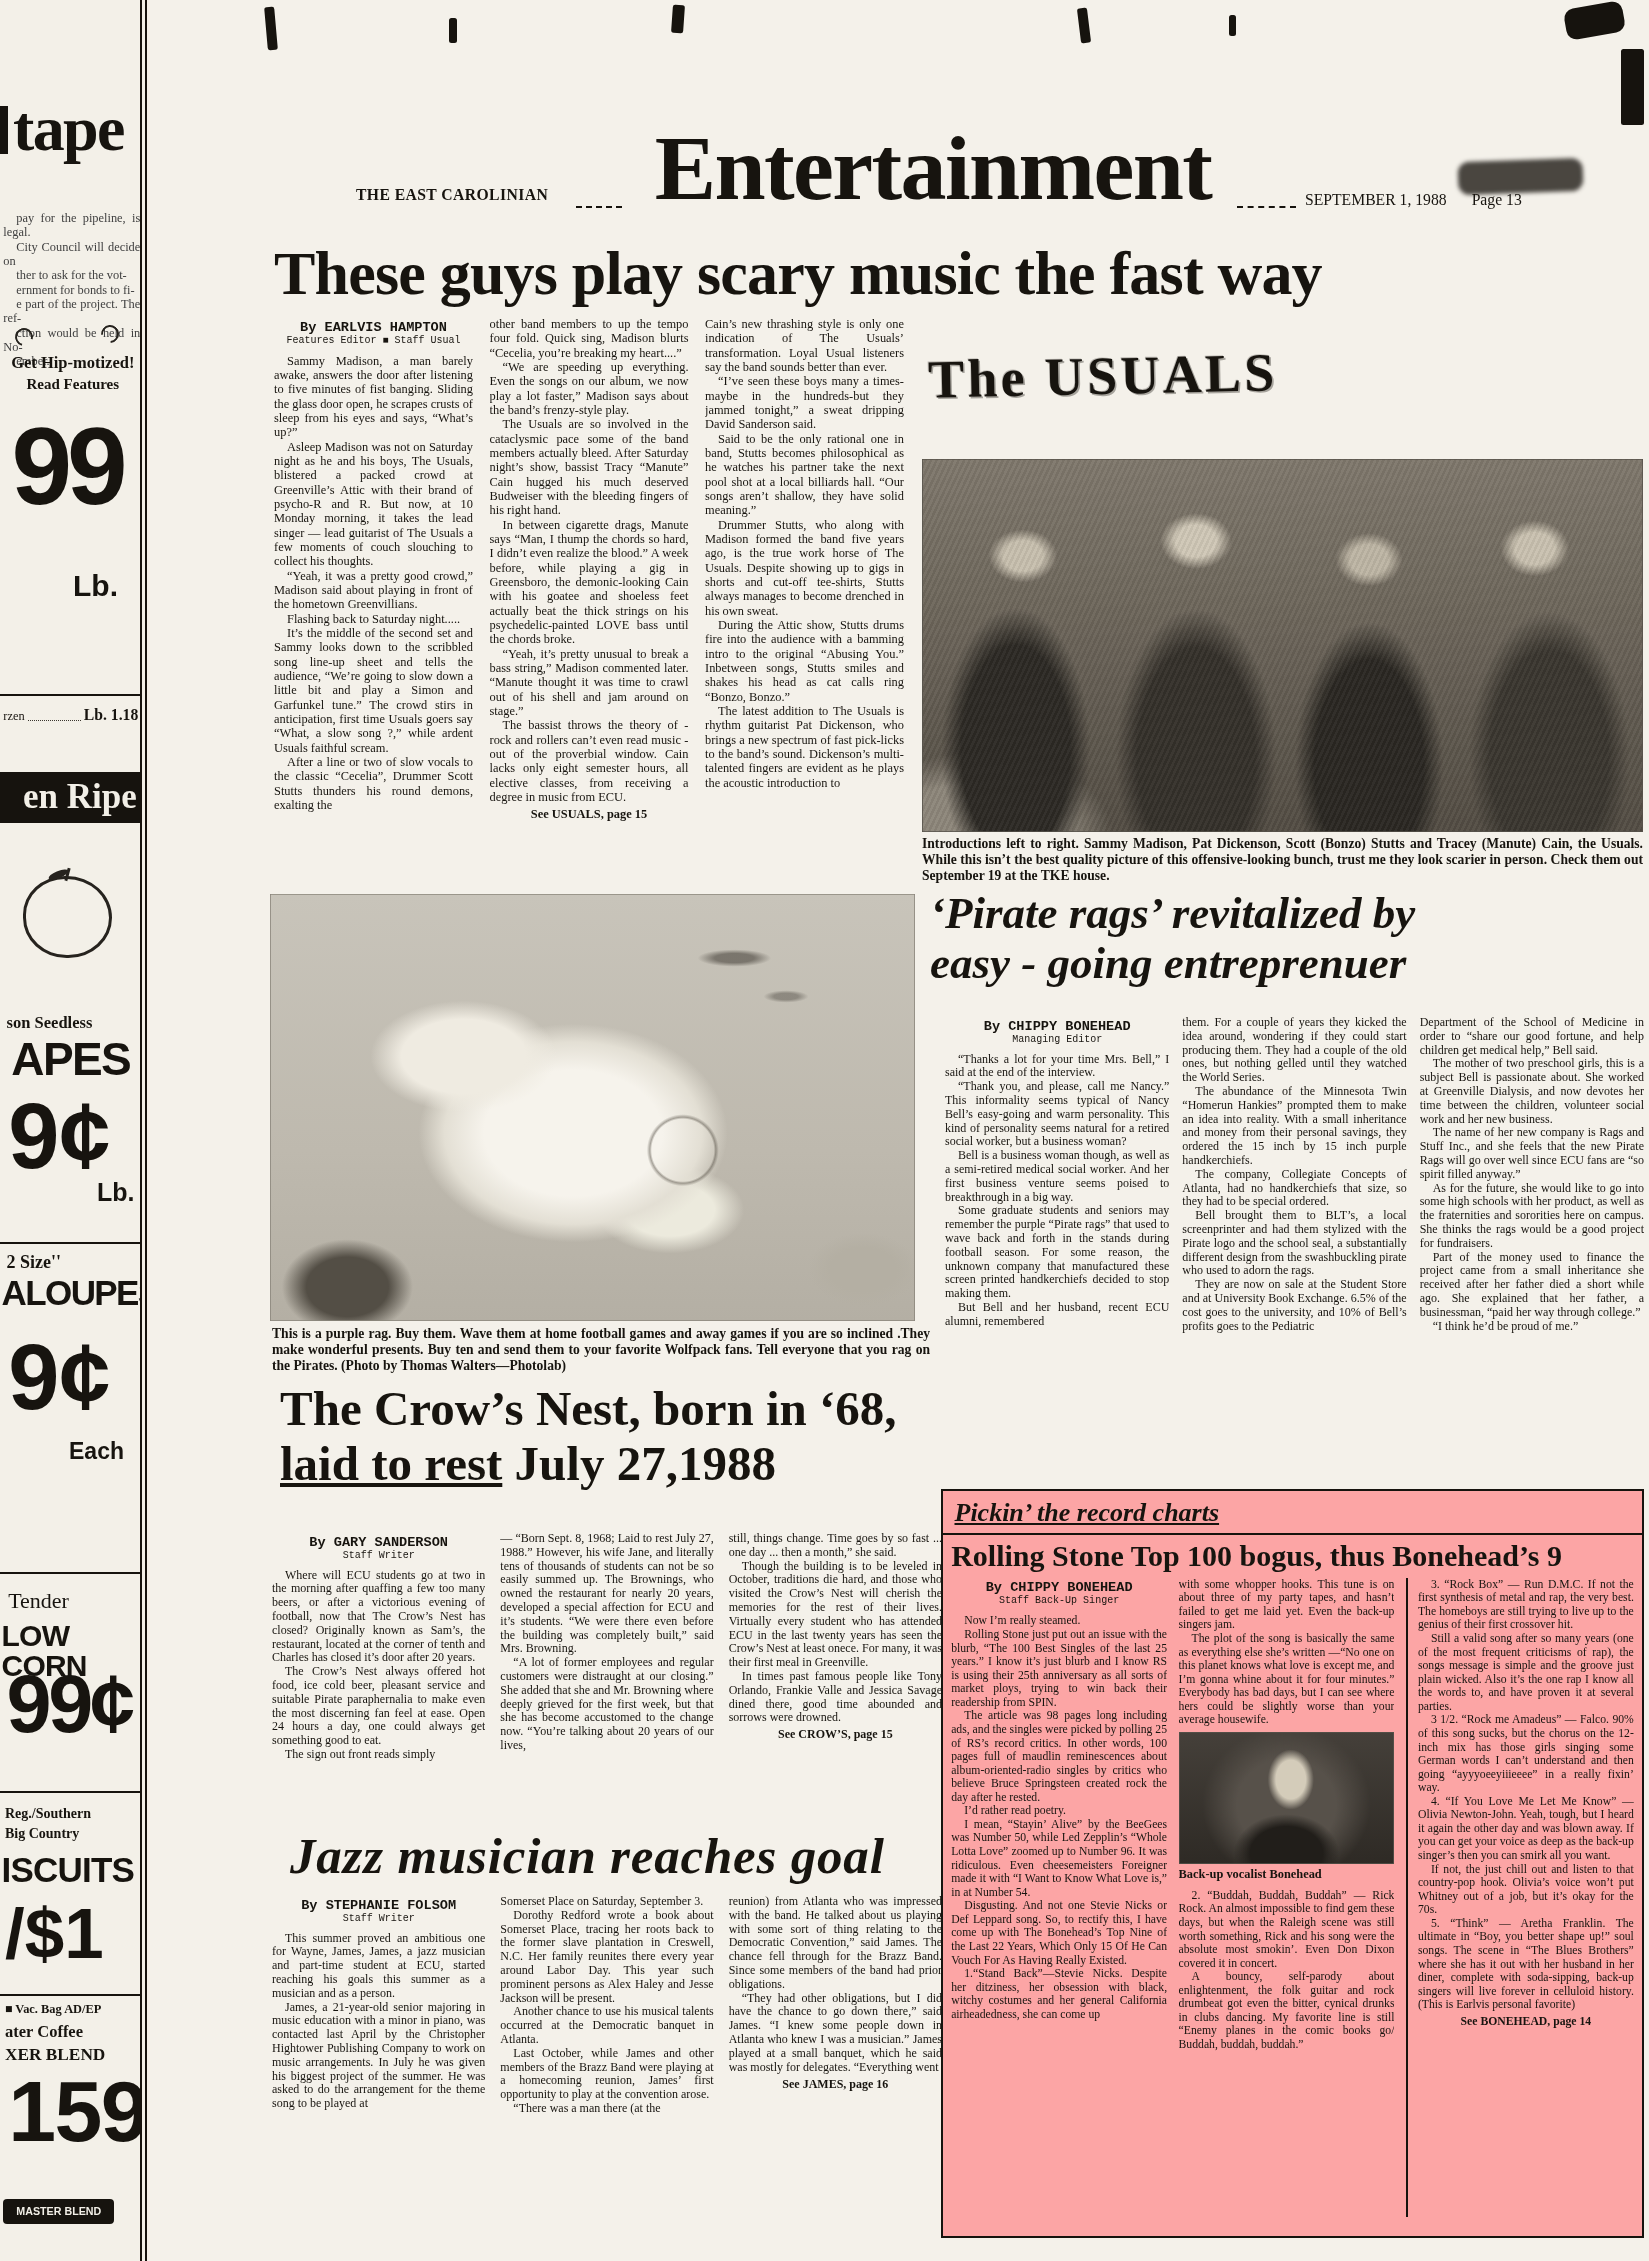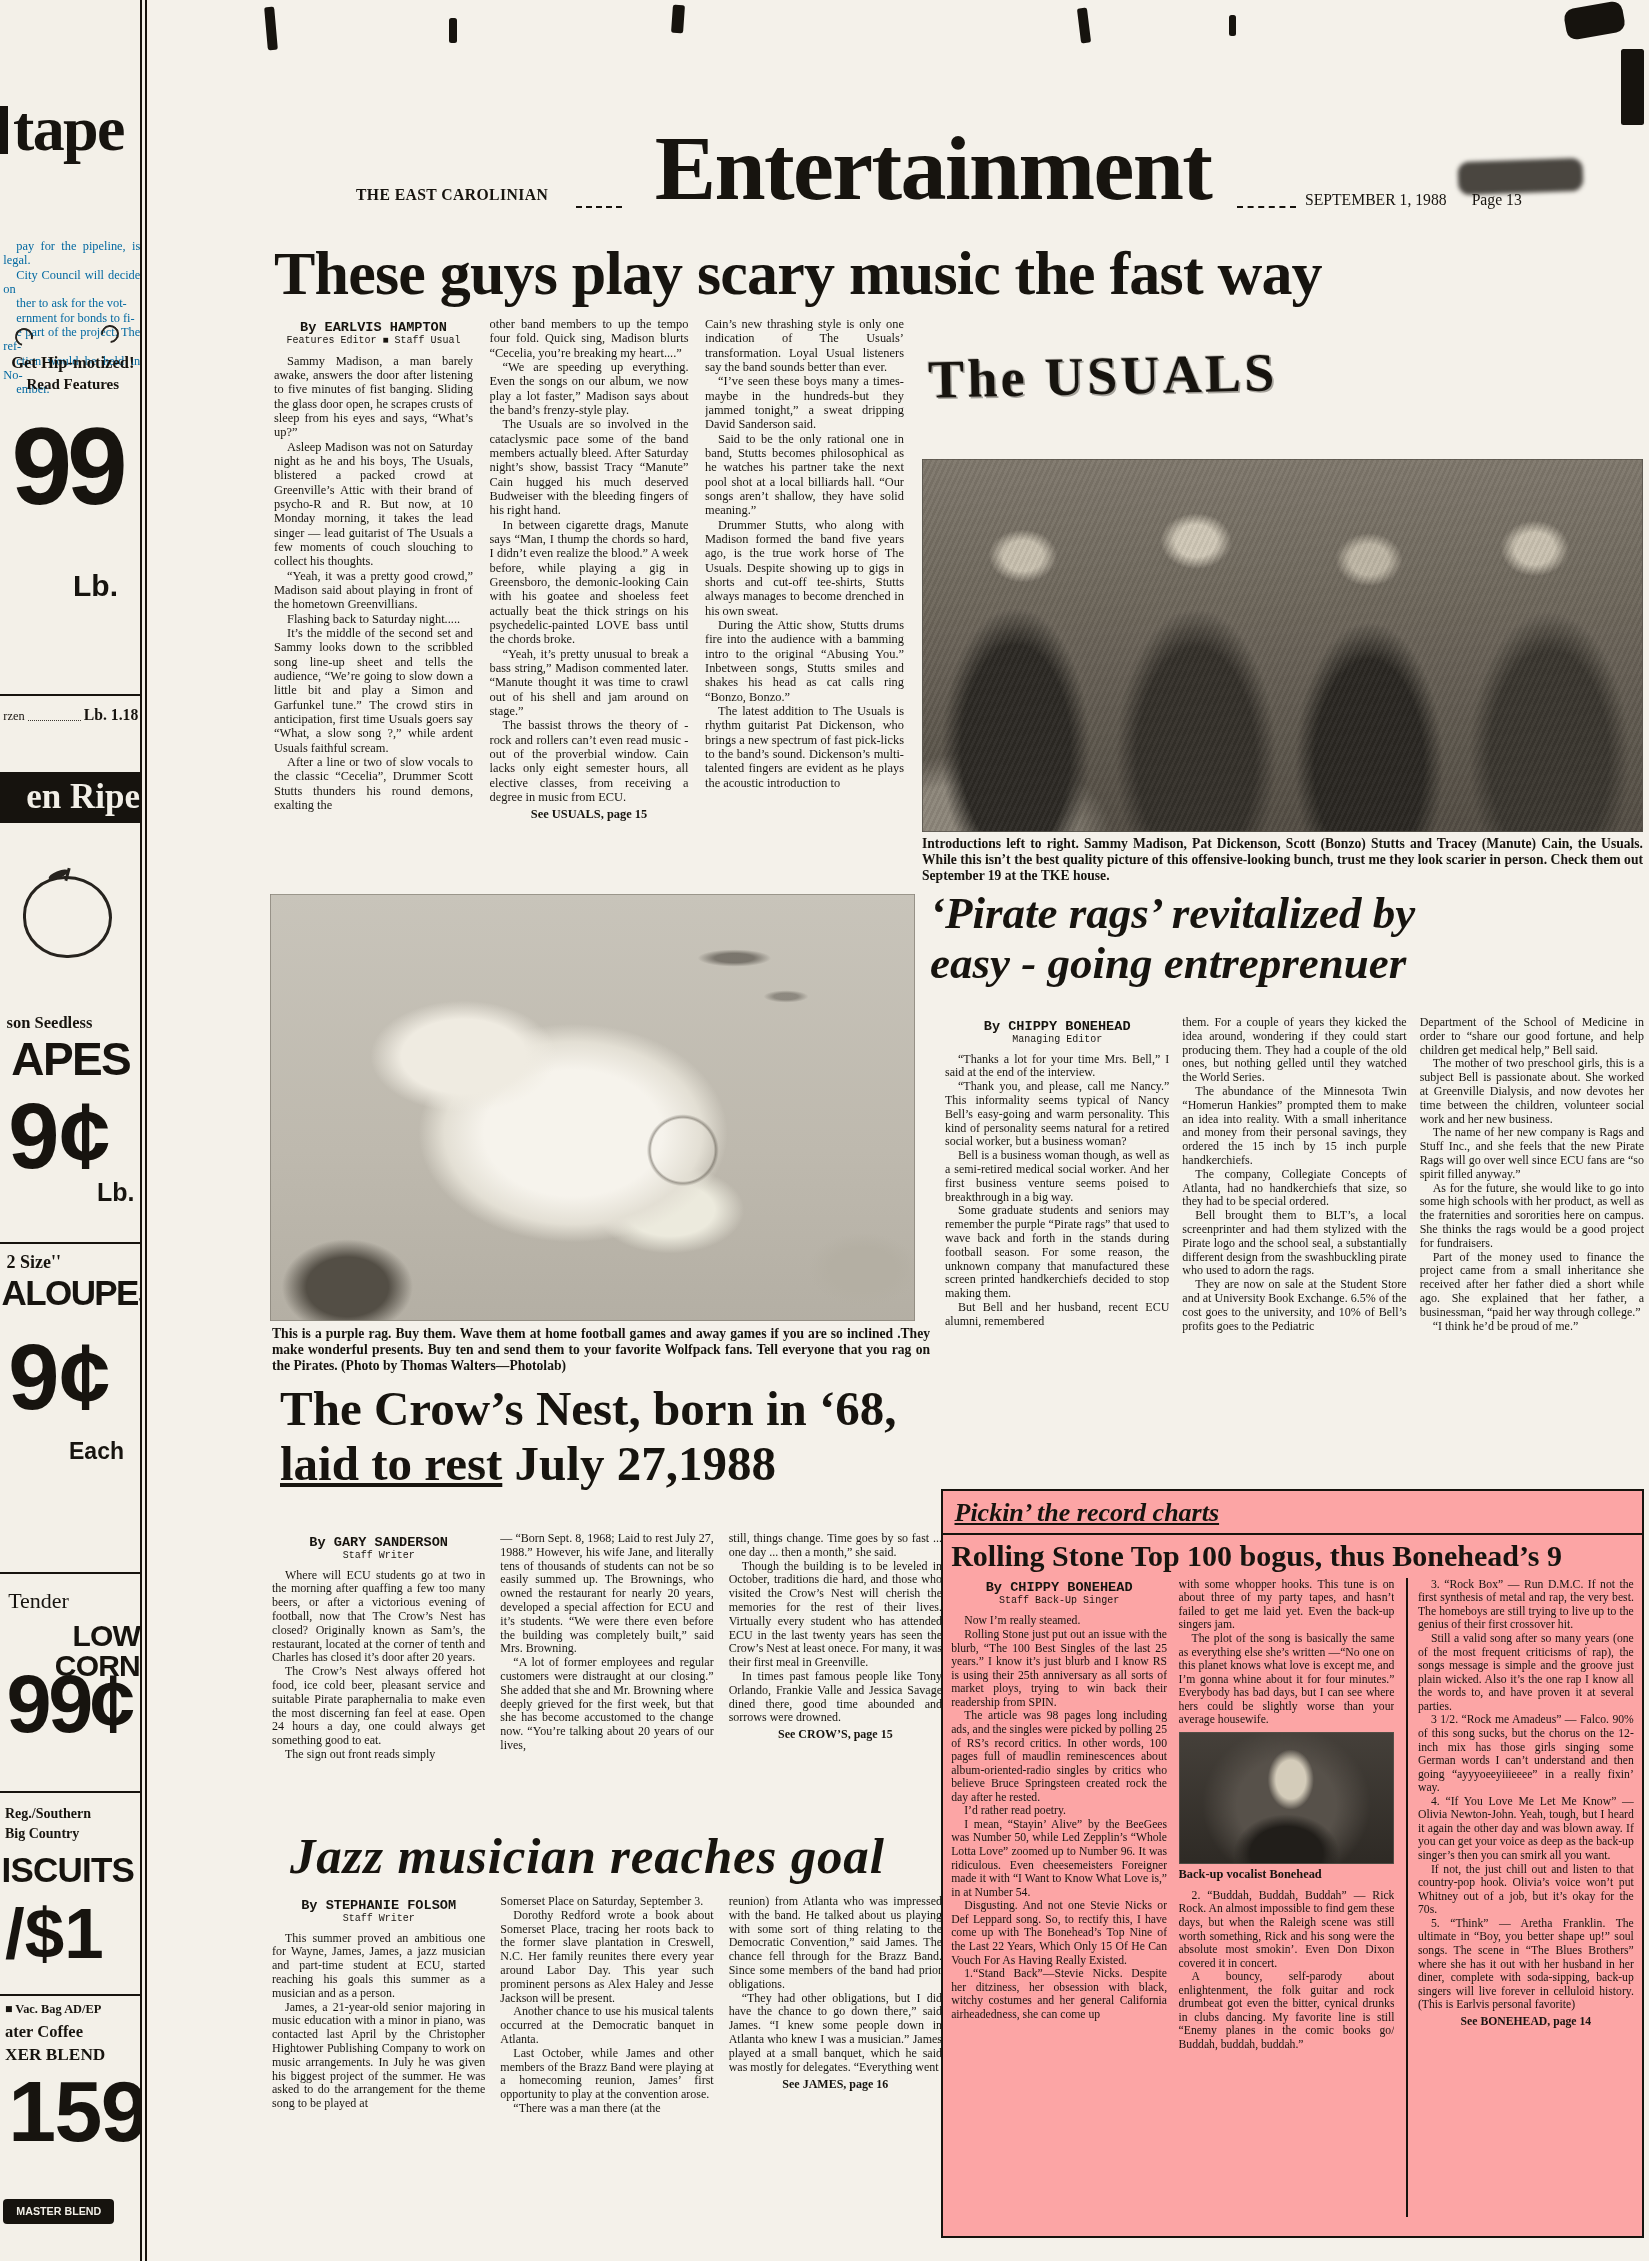--- a/index.html
+++ b/index.html
@@ -20,24 +20,24 @@
   .b5 { left:1079px;top:8.2px; width:10px; height:35px; transform:rotate(-7deg); }
   .b6 { left:1229px;top:15px; width:6.6px;  height:21.4px; }
   .b7 { left:1565px;top:5px;  width:59px; height:31px; border-radius:10px; transform:rotate(-10deg); }
   .b8 { left:1621px;top:49px; width:23px; height:76px; }
   .smudge { position:absolute; left:1458px; top:160px; width:125px; height:33px;
     background:rgba(26,22,17,.78); border-radius:11.5px; filter:blur(2.1px); transform:rotate(-2deg); }
 
   
   .left-strip { position:absolute; left:0; top:0; width:147px; height:100%;
     border-right:7.4px double #16130e; overflow:hidden; background:#f3f0e8; }
-  .ls { position:absolute;text-align:right; }
+  .ls { position:absolute; }
   .ls-tapestub { left:0; top:106px; width:8.2px; height:48px; background:#16130e; }
   .ls-tape { left:13px; top:92px; font-size:64px; font-weight:bold; letter-spacing:-1.6px; }
-  .ls-notice { left:3.3px; top:211px; width:137px; font-size:10.3px; line-height:1.3; color:#0369a1;margin-top:28px; }
+  .ls-notice { left:3.3px; top:211px; width:137px; font-size:10.3px; line-height:1.3; color:#404040; }
   .ls-notice p { margin:0; }
   .swirl { position:absolute; width:18px; height:18px; border:2.5px solid #26231e;
     border-radius:50%; border-bottom-color:transparent; }
   .sw1 { top:328px; left:15px; transform:rotate(-30deg); }
   .sw2 { top:325px; left:101px; transform:rotate(40deg); }
   .ls-hip { left:3.3px; top:353px; width:139px; text-align:center; font-weight:bold; }
   .ls-hip .hip1 { font-size:16.5px; }
   .ls-hip .hip2 { font-size:15px; margin-top:3.3px; }
   .ls-99  { left:11.5px; top:412px; font-size:109px; line-height:1; font-weight:bold; letter-spacing:-5px; }
   .ls-lb1 { left:73px; top:569px; font-size:30px; font-weight:bold; }

